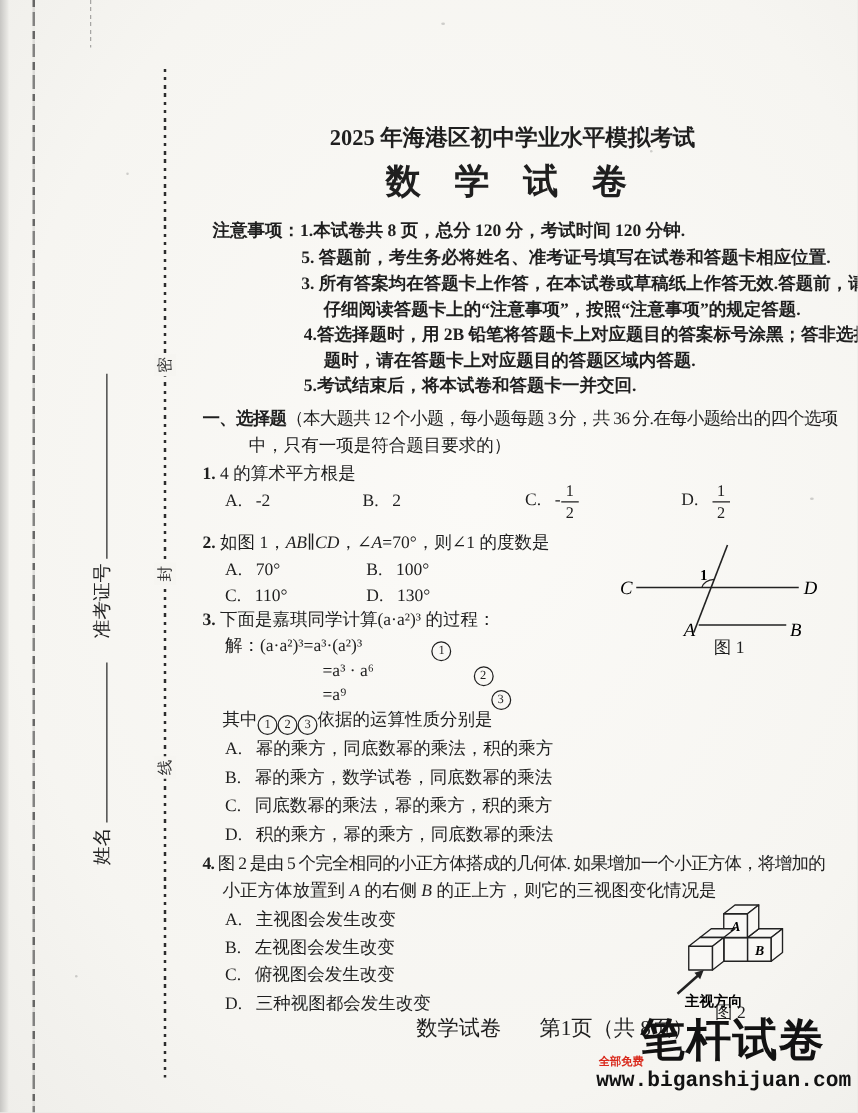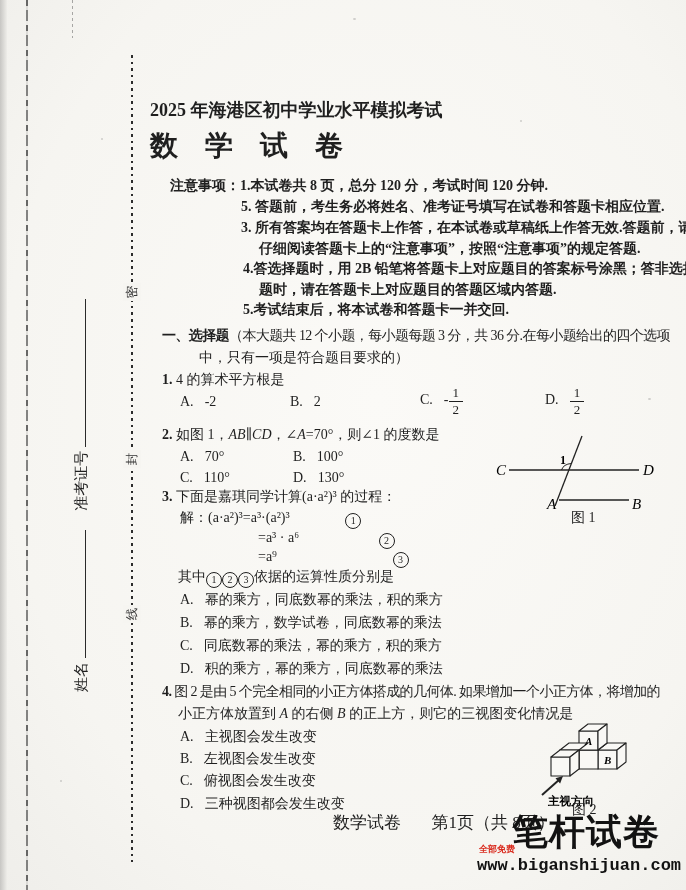--- a/index.html
+++ b/index.html
@@ -4,21 +4,21 @@
 <style>
   html,body{margin:0;padding:0;}
   body{background:#e8e7e4;font-family:"Liberation Serif","DejaVu Serif",serif;}
   #page{position:relative;width:686px;height:890px;background:
     radial-gradient(ellipse at 55% 45%, #fbfaf7 0%, #f6f5f1 70%, #efeeea 100%);
     overflow:hidden;color:#1f1f1f;}
   .line{position:absolute;white-space:nowrap;font-size:14px;line-height:1.25;color:#1f1f1f;}
   .b{font-weight:bold;}
   .it{font-style:italic;}
   .tight{letter-spacing:-0.6px;}
-  .center{left:150px;width:520px;}
+  .center{left:150px;width:520px;text-align:center;}
   .opt-label{display:inline-block;margin-right:11px;}
   .gap{display:inline-block;width:12px;}
   .frac{display:inline-block;text-align:center;vertical-align:middle;font-size:13px;line-height:1.05;}
   .frac .num{display:block;border-bottom:1.2px solid #1f1f1f;padding:0 4px 1px;}
   .frac .den{display:block;padding-top:1px;}
   .circ{display:inline-block;width:14px;height:14px;border:1.2px solid #1f1f1f;border-radius:50%;
     text-align:center;line-height:14px;font-size:10px;vertical-align:-2px;font-style:normal;}
   
   .edge-strip{position:absolute;left:0;top:0;width:7px;height:890px;
     background:linear-gradient(to right,#c7c6c3,#eeede9);}

